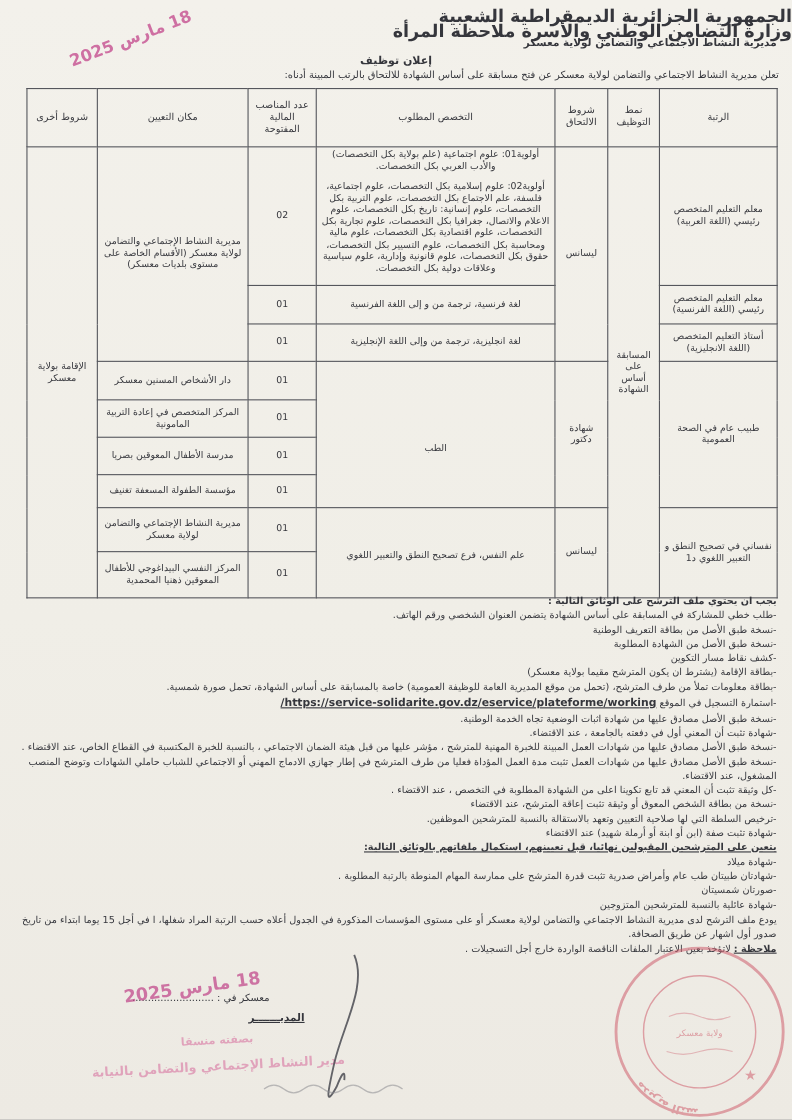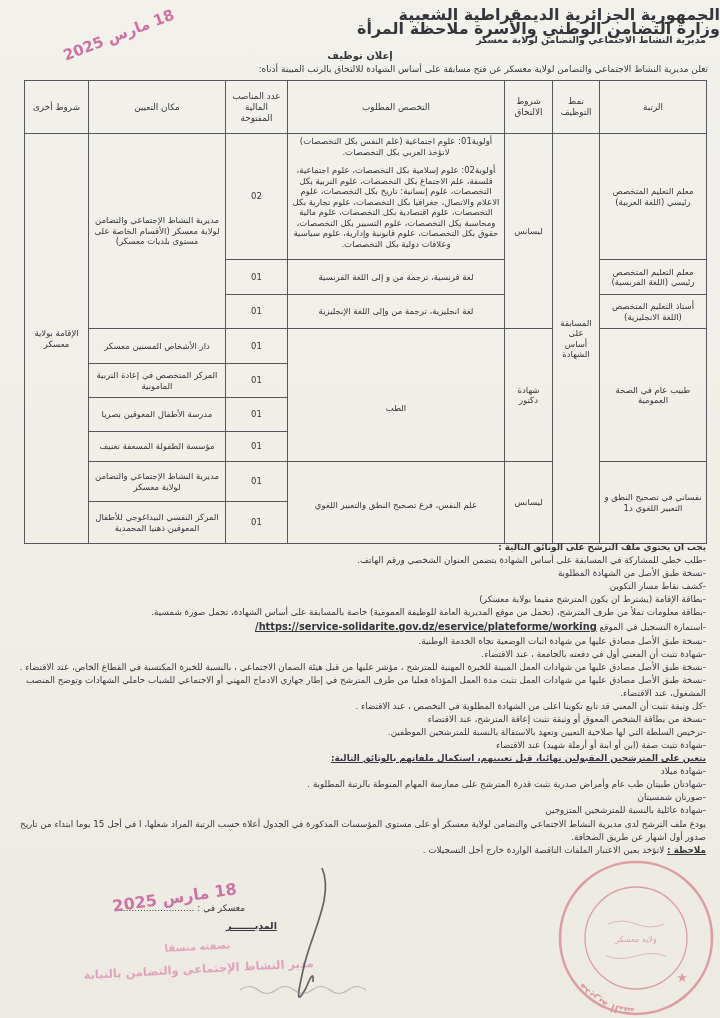--- a/index.html
+++ b/index.html
@@ -109,21 +109,21 @@
         <th>مكان التعيين</th>
         <th>شروط أخرى</th>
       </tr>
     </thead>
     <tbody>
       <tr class="r1">
         <td class="rank">معلم التعليم المتخصص رئيسي (اللغة العربية)</td>
         <td class="mode" rowspan="9">المسابقة على أساس الشهادة</td>
         <td class="cond-teach" rowspan="3">ليسانس</td>
         <td class="spec vtop">
-          <p>أولوية01: علوم اجتماعية (علم النفس بكل التخصصات) لاتؤخذ العربي بكل التخصصات.</p>
+          <p>أولوية01: علوم اجتماعية (علم بولاية بكل التخصصات) والأدب العربي بكل التخصصات.</p>
           <p>أولوية02: علوم إسلامية بكل التخصصات، علوم اجتماعية، فلسفة، علم الاجتماع بكل التخصصات، علوم التربية بكل التخصصات، علوم إنسانية: تاريخ بكل التخصصات، علوم الاعلام والاتصال، جغرافيا بكل التخصصات، علوم تجارية بكل التخصصات، علوم اقتصادية بكل التخصصات، علوم مالية ومحاسبة بكل التخصصات، علوم التسيير بكل التخصصات، حقوق بكل التخصصات، علوم قانونية وإدارية، علوم سياسية وعلاقات دولية بكل التخصصات.</p>
         </td>
         <td class="num">02</td>
         <td class="place-teach" rowspan="3">مديرية النشاط الإجتماعي والتضامن لولاية معسكر (الأقسام الخاصة على مستوى بلديات معسكر)</td>
         <td class="other" rowspan="9">الإقامة بولاية معسكر</td>
       </tr>
       <tr class="r2">
         <td class="rank">معلم التعليم المتخصص رئيسي (اللغة الفرنسية)</td>
         <td class="spec">لغة فرنسية، ترجمة من و إلى اللغة الفرنسية</td>
         <td class="num">01</td>
@@ -162,20 +162,21 @@
       <tr class="r9">
         <td class="num">01</td>
         <td>المركز النفسي البيداغوجي للأطفال المعوقين ذهنيا المحمدية</td>
       </tr>
     </tbody>
   </table>
 
   <div class="docs">
     <div class="b">يجب ان يحتوي ملف الترشح على الوثائق التالية :</div>
     <div class="item">-طلب خطي للمشاركة في المسابقة على أساس الشهادة يتضمن العنوان الشخصي ورقم الهاتف.</div>
+    <div class="item">-نسخة طبق الأصل من بطاقة التعريف الوطنية</div>
     <div class="item">-نسخة طبق الأصل  من الشهادة المطلوبة</div>
     <div class="item">-كشف نقاط مسار التكوين</div>
     <div class="item">-بطاقة الإقامة (يشترط ان يكون المترشح مقيما بولاية معسكر)</div>
     <div class="item">-بطاقة معلومات تملأ من طرف المترشح، (تحمل من موقع المديرية العامة للوظيفة العمومية) خاصة بالمسابقة على أساس الشهادة، تحمل صورة شمسية.</div>
     <div class="item url-line">
       <span>-استمارة التسجيل في الموقع</span>
       <span class="url" dir="ltr">/https://service-solidarite.gov.dz/eservice/plateforme/working</span>
     </div>
     <div class="item">-نسخة طبق الأصل مصادق عليها من شهادة اثبات الوضعية تجاه الخدمة الوطنية.</div>
     <div class="item">-شهادة تثبت أن المعني أول في دفعته بالجامعة ، عند الاقتضاء.</div>

